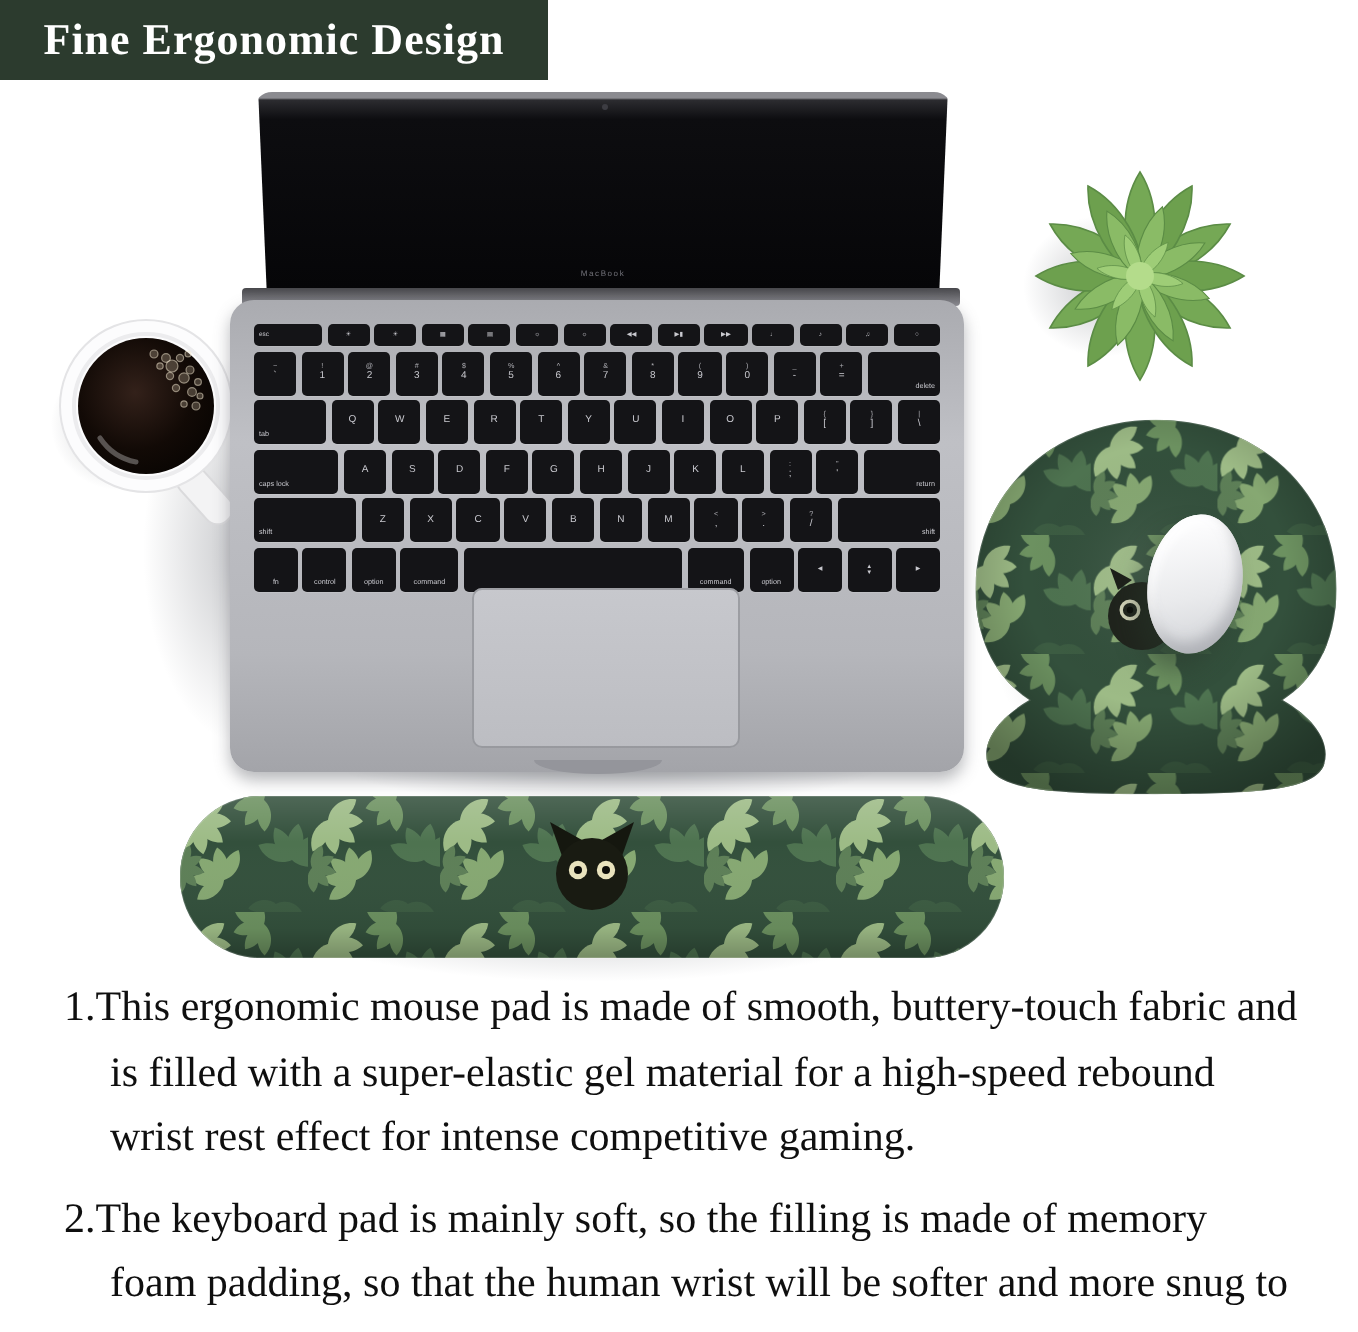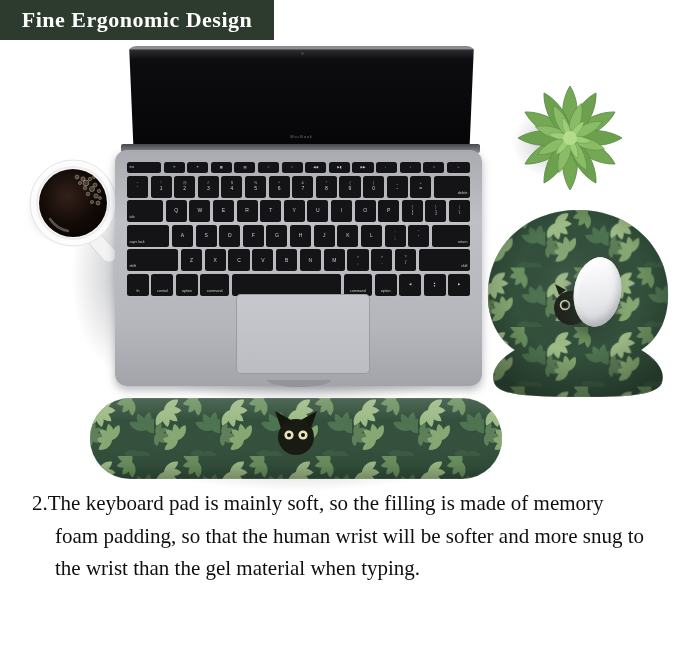--- a/index.html
+++ b/index.html
@@ -493,16 +493,17 @@
       <circle cx="-7" cy="-2" r="2" fill="#0c0c08"></circle>
       <circle cx="7" cy="-2" r="2" fill="#0c0c08"></circle>
     </g>
   </svg>
 
   <div class="banner">
     <span>Fine Ergonomic Design</span>
   </div>
 
   <div class="copy">
+    <p><span>1.</span><span>This ergonomic mouse pad is made of smooth, buttery-touch fabric and is filled with a super-elastic gel material for a high-speed rebound wrist rest effect for intense competitive gaming.</span></p>
     <p><span>2.</span><span>The keyboard pad is mainly soft, so the filling is made of memory foam padding, so that the human wrist will be softer and more snug to the wrist than the gel material when typing.</span></p>
   </div>
 
 </div>
 
 </body></html>

